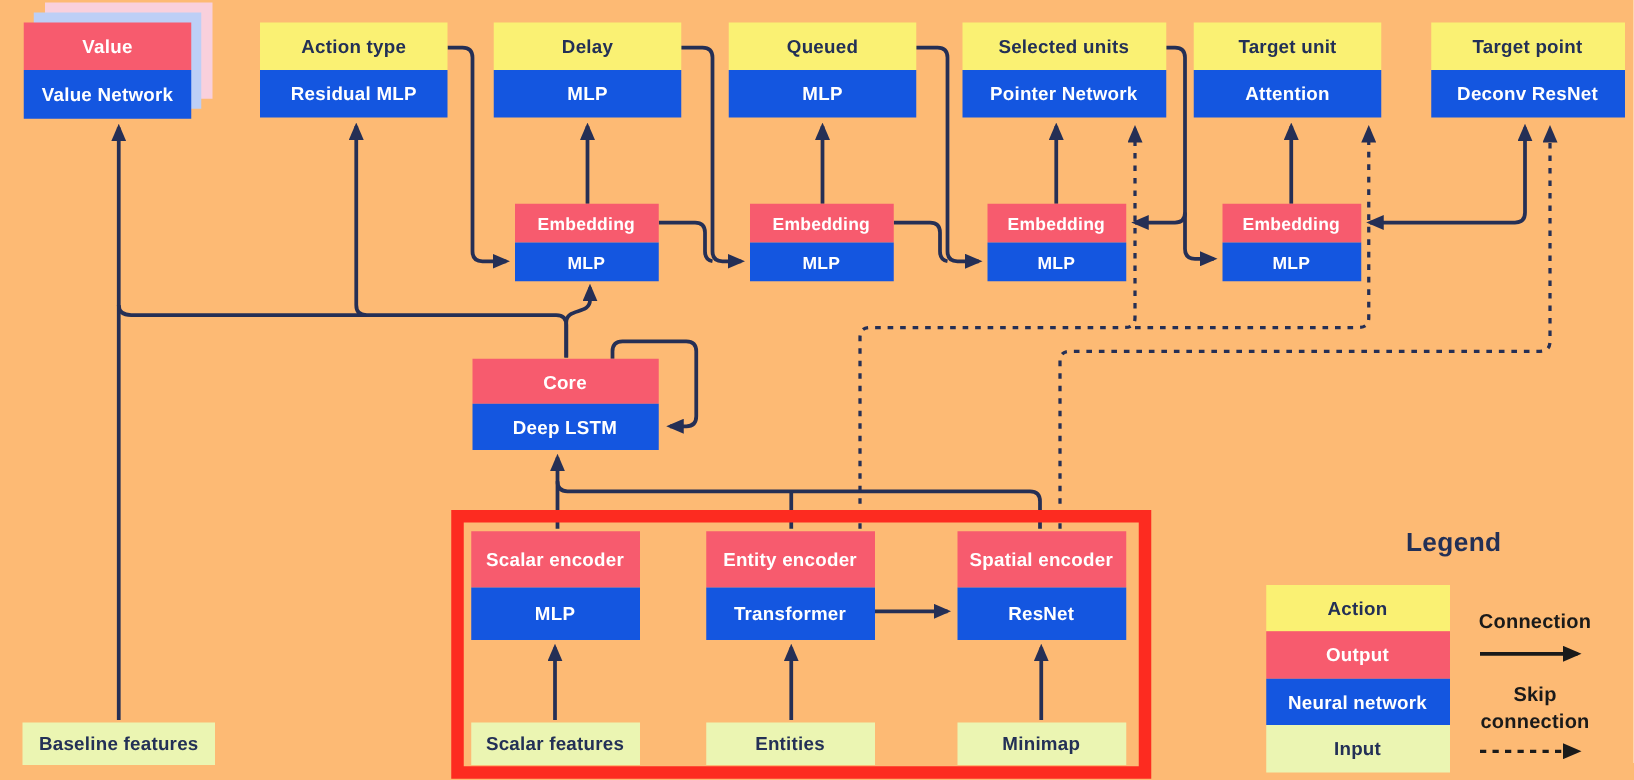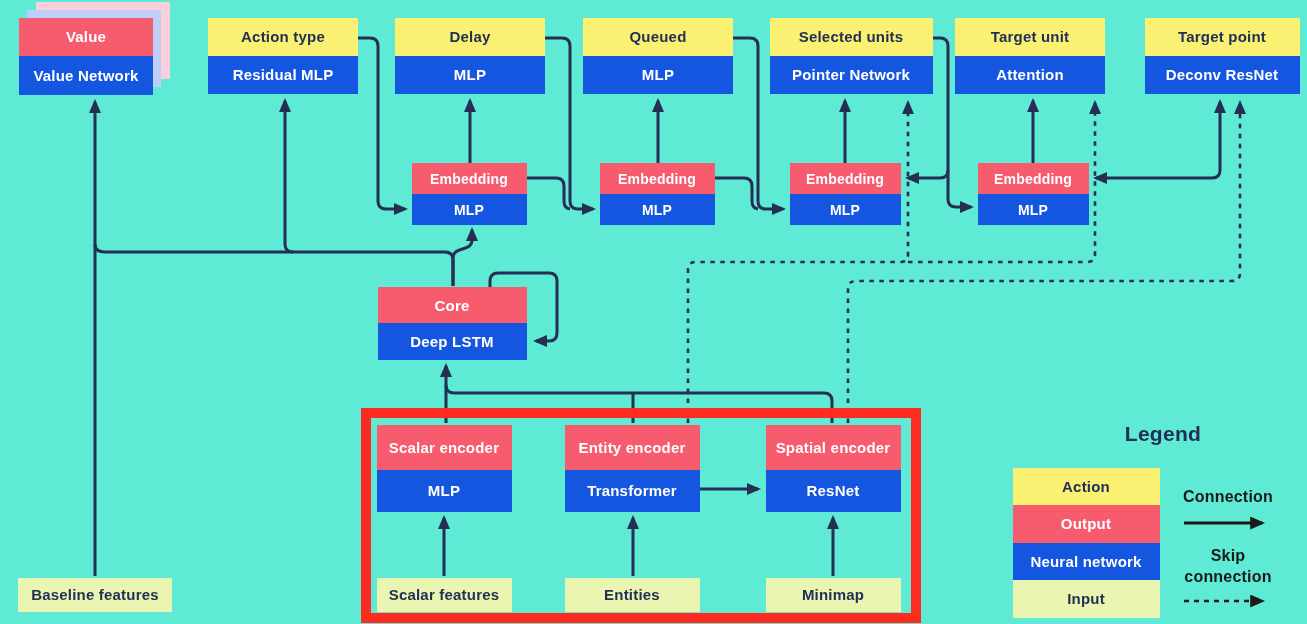--- a/index.html
+++ b/index.html
@@ -1,16 +1,16 @@
 <!DOCTYPE html>
 <html><head>
 <meta charset="utf-8">
 <style>
   html,body{margin:0;padding:0;background:#ffffff;}
-  .stage{position:relative;width:1307px;height:624px;background:#5eead4;overflow:hidden;
+  .stage{position:relative;width:1307px;height:624px;background:#fdba74;overflow:hidden;
          font-family:"Liberation Sans", sans-serif;}
   svg text{font-family:"Liberation Sans", sans-serif;}
   .box-label{font-weight:bold;letter-spacing:.2px;}
 </style>
 </head>
 <body>
 
 <div class="stage">
 <svg width="1307" height="624" viewBox="0 0 1307 624">
   <defs>

